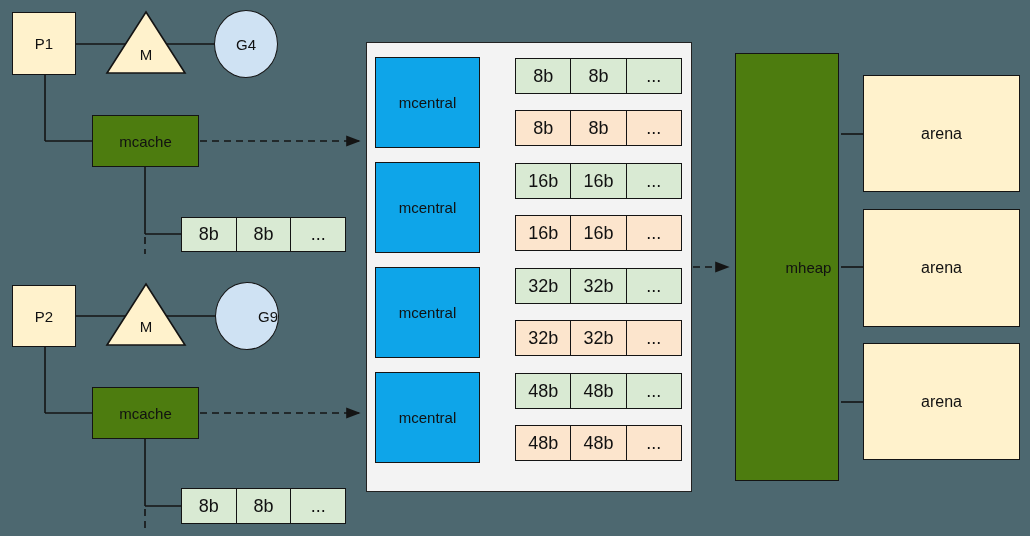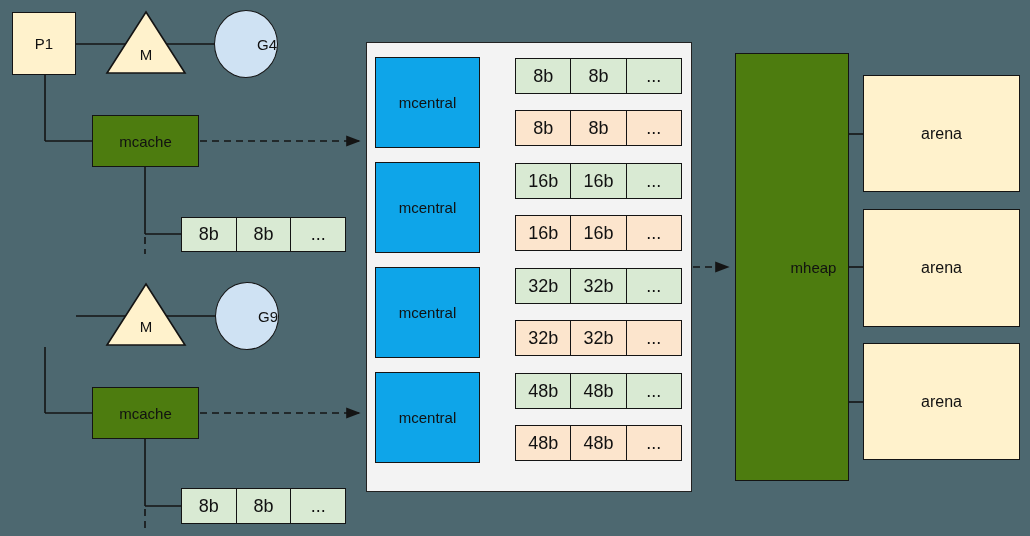--- a/index.html
+++ b/index.html
@@ -105,34 +105,37 @@
 
   <div class="shape yellow" style="left:12px;top:12px;width:64px;height:63px;">
     <span>P1</span>
   </div>
 
   <svg class="tri-svg" style="left:104px;top:9px;" width="84" height="67">
     <polygon points="42,3 81,64 3,64" fill="#fff2cc" stroke="#141414" stroke-width="1.6"></polygon>
   </svg>
   <div class="tri-label" style="left:104px;top:44px;width:84px;height:20px;">M</div>
 
-  <div class="shape blue" style="left:214px;top:10px;width:64px;height:68px;justify-content:flex-end;">
+  <div class="shape blue" style="left:214px;top:10px;width:64px;height:68px;">
     <span>G4</span>
   </div>
 
   <div class="shape gray" style="left:92px;top:115px;width:107px;height:52px;">
     <span>mcache</span>
   </div>
 
   <div class="mrow green" style="left:181px;top:217px;width:165px;height:35px;">
     <div class="cell">8b</div>
     <div class="cell">8b</div>
     <div class="cell">...</div>
   </div>
 
+  <div class="shape yellow" style="left:12px;top:285px;width:64px;height:62px;">
+    <span>P2</span>
+  </div>
 
   <svg class="tri-svg" style="left:104px;top:281px;" width="84" height="67">
     <polygon points="42,3 81,64 3,64" fill="#fff2cc" stroke="#141414" stroke-width="1.6"></polygon>
   </svg>
   <div class="tri-label" style="left:104px;top:316px;width:84px;height:20px;">M</div>
 
   <div class="shape blue" style="left:215px;top:282px;width:64px;height:68px;justify-content:flex-end;">
     <span>G9</span>
   </div>
 
@@ -197,21 +200,21 @@
     <div class="cell">48b</div>
     <div class="cell">48b</div>
     <div class="cell">...</div>
   </div>
   <div class="mrow orange" style="left:515px;top:425px;width:167px;height:36px;">
     <div class="cell">48b</div>
     <div class="cell">48b</div>
     <div class="cell">...</div>
   </div>
 
-  <div class="shape gray" style="left:735px;top:53px;width:114px;height:428px;padding-left:43px;">
+  <div class="shape gray" style="left:735px;top:53px;width:104px;height:428px;padding-left:43px;">
     <span>mheap</span>
   </div>
 
   <div class="shape yellow" style="left:863px;top:75px;width:157px;height:117px;font-size:16px;">
     <span>arena</span>
   </div>
   <div class="shape yellow" style="left:863px;top:209px;width:157px;height:118px;font-size:16px;">
     <span>arena</span>
   </div>
   <div class="shape yellow" style="left:863px;top:343px;width:157px;height:117px;font-size:16px;">

